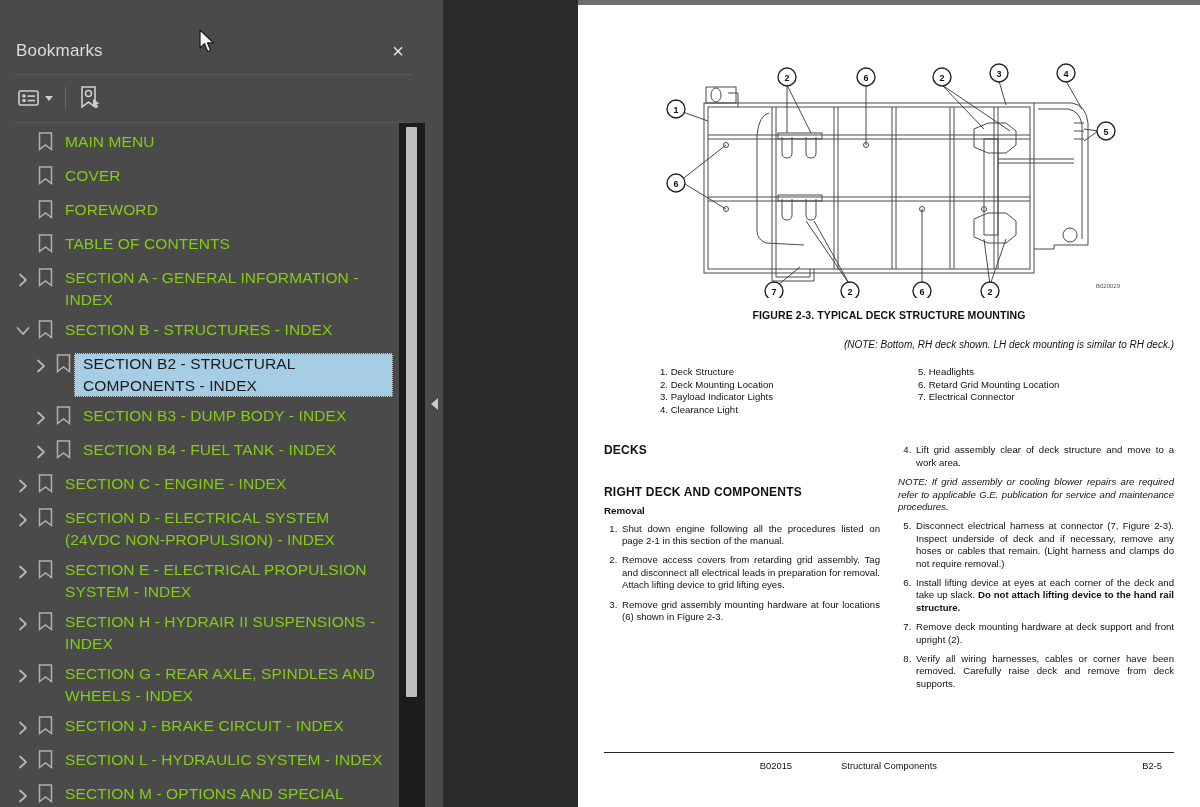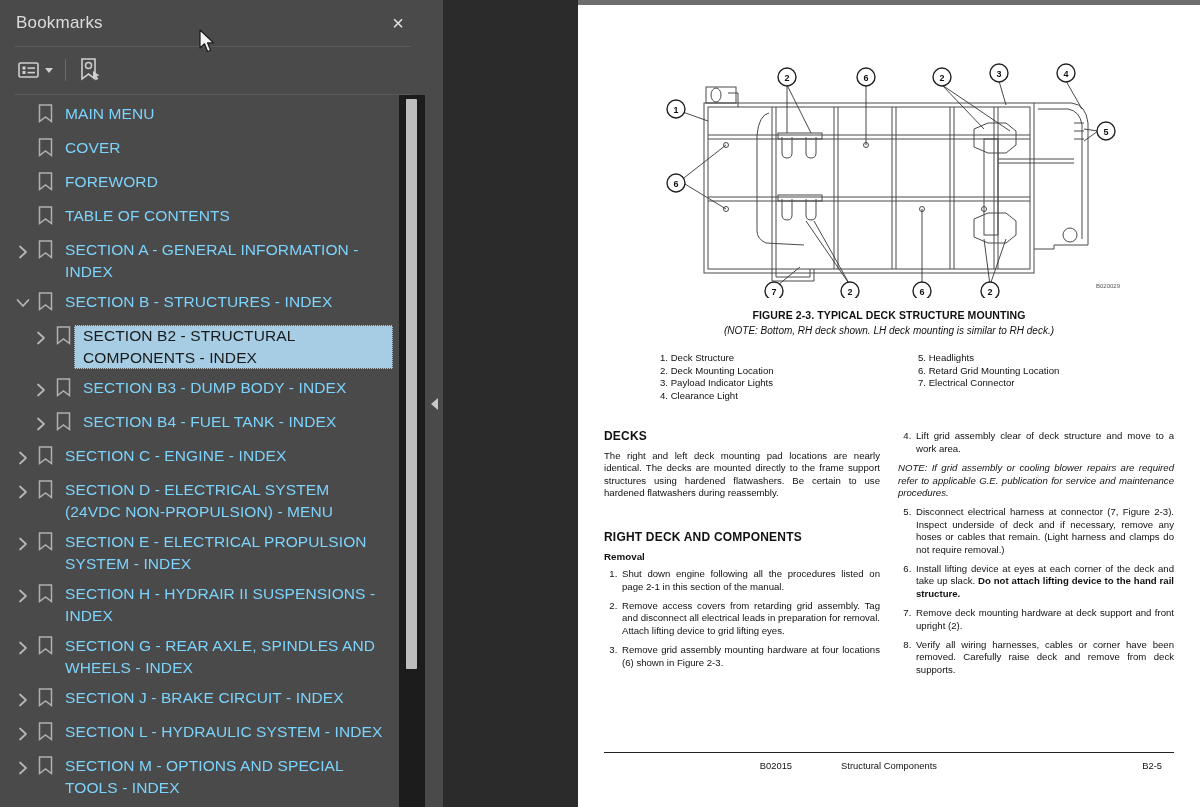--- a/index.html
+++ b/index.html
@@ -19,20 +19,21 @@
     background: #4a4a4a;
     display: flex; flex-direction: column;
     position: relative;
     flex: 0 0 425px;
   }
   #bm-header {
     height: 46px; flex: 0 0 46px;
     display: flex; align-items: center;
     padding: 0 14px 0 16px;
     position: relative;
+    margin-top: 28px;
   }
   #bm-title {
     color: #dcdcdc; font-size: 17px; letter-spacing: .2px;
   }
   #bm-close {
     margin-left: auto; color: #e2e2e2; font-size: 20px; line-height: 1;
     width: 26px; height: 26px; display: flex; align-items: center; justify-content: center;
     cursor: pointer;
   }
   .hdr-rule { height: 1px; background: #5a5a5a; margin: 0 14px; }
@@ -79,21 +80,21 @@
     color: #b8b8b8;
     cursor: pointer;
   }
   .bm-twisty svg { display: block; }
   .bm-icon {
     flex: 0 0 22px; width: 22px; height: 24px;
     display: flex; align-items: flex-start; justify-content: center;
     margin-top: 1px;
   }
   .bm-label {
-    color: #7dd3fc; font-size: 15.5px; line-height: 22px;
+    color: #84cc16; font-size: 15.5px; line-height: 22px;
     padding-left: 9px; padding-right: 8px;
     letter-spacing: .1px;
     flex: 1 1 auto;
   }
   .bm-row.selected .bm-label {
     background: #a6cde4;
     color: #1a1a1a;
     outline: 1px dotted #4e4e4e;
     outline-offset: -1px;
   }
@@ -148,23 +149,23 @@
 
   
   #figure-block { padding-top: 58px; }
   #figure-svg-wrap { display: flex; justify-content: center; }
   .fig-caption {
     text-align: center; color: #111;
     font-size: 10.5px; font-weight: bold;
     margin-top: 11px; letter-spacing: .1px;
   }
   .fig-note {
-    text-align: center; color: #111;
+    text-align: right; color: #111;
     font-size: 10px; font-style: italic;
-    margin-top: 4px;
+    margin-top: 18px;
   }
   #fig-legend {
     display: flex; margin-top: 16px; padding: 0 42px 0 56px;
     font-size: 9.6px; color: #111; line-height: 12.6px;
   }
   #fig-legend .col { flex: 1 1 50%; }
   #fig-legend .col.right { padding-left: 22px; }
 
   
   #body-cols {
@@ -355,21 +356,21 @@
             <span class="bm-twisty">
               <svg width="11" height="14" viewBox="0 0 11 14">
                 <path d="M2 1.5 L8 7 L2 12.5" fill="none" stroke="#b8b8b8" stroke-width="1.7" stroke-linecap="round" stroke-linejoin="round"></path>
               </svg>
             </span>
             <span class="bm-icon">
               <svg width="15" height="19" viewBox="0 0 15 19" aria-hidden="true">
                 <path d="M1.5 1 h12 v16.5 l-6 -4.6 l-6 4.6 z" fill="none" stroke="#b0b0b0" stroke-width="1.5"></path>
               </svg>
             </span>
-            <span class="bm-label">SECTION D - ELECTRICAL SYSTEM (24VDC NON-PROPULSION) - MENU</span>
+            <span class="bm-label">SECTION D - ELECTRICAL SYSTEM (24VDC NON-PROPULSION) - INDEX</span>
           </div>
           <div class="bm-row lvl0">
             <span class="bm-twisty">
               <svg width="11" height="14" viewBox="0 0 11 14">
                 <path d="M2 1.5 L8 7 L2 12.5" fill="none" stroke="#b8b8b8" stroke-width="1.7" stroke-linecap="round" stroke-linejoin="round"></path>
               </svg>
             </span>
             <span class="bm-icon">
               <svg width="15" height="19" viewBox="0 0 15 19" aria-hidden="true">
                 <path d="M1.5 1 h12 v16.5 l-6 -4.6 l-6 4.6 z" fill="none" stroke="#b0b0b0" stroke-width="1.5"></path>
@@ -595,21 +596,20 @@
                 <div>5. Headlights</div>
                 <div>6. Retard Grid Mounting Location</div>
                 <div>7. Electrical Connector</div>
               </div>
           </div>
         </div>
 
         <div id="body-cols">
           <div class="col">
             <div class="sec-head">DECKS</div>
-            <p class="just">The right and left deck mounting pad locations are nearly identical. The decks are mounted directly to the frame support structures using hardened flatwashers. Be certain to use hardened flatwashers during reassembly.</p>
             <div class="spacer-lg"></div>
             <div class="sec-head">RIGHT DECK AND COMPONENTS</div>
             <div class="sub-head">Removal</div>
             <ol class="steps" id="left-steps">
                 <li>Shut down engine following all the procedures listed on page 2-1 in this section of the manual.</li>
                 <li>Remove access covers from retarding grid assembly. Tag and disconnect all electrical leads in preparation for removal. Attach lifting device to grid lifting eyes.</li>
                 <li>Remove grid assembly mounting hardware at four locations (6) shown in Figure 2-3.</li>
               </ol>
           </div>
 

